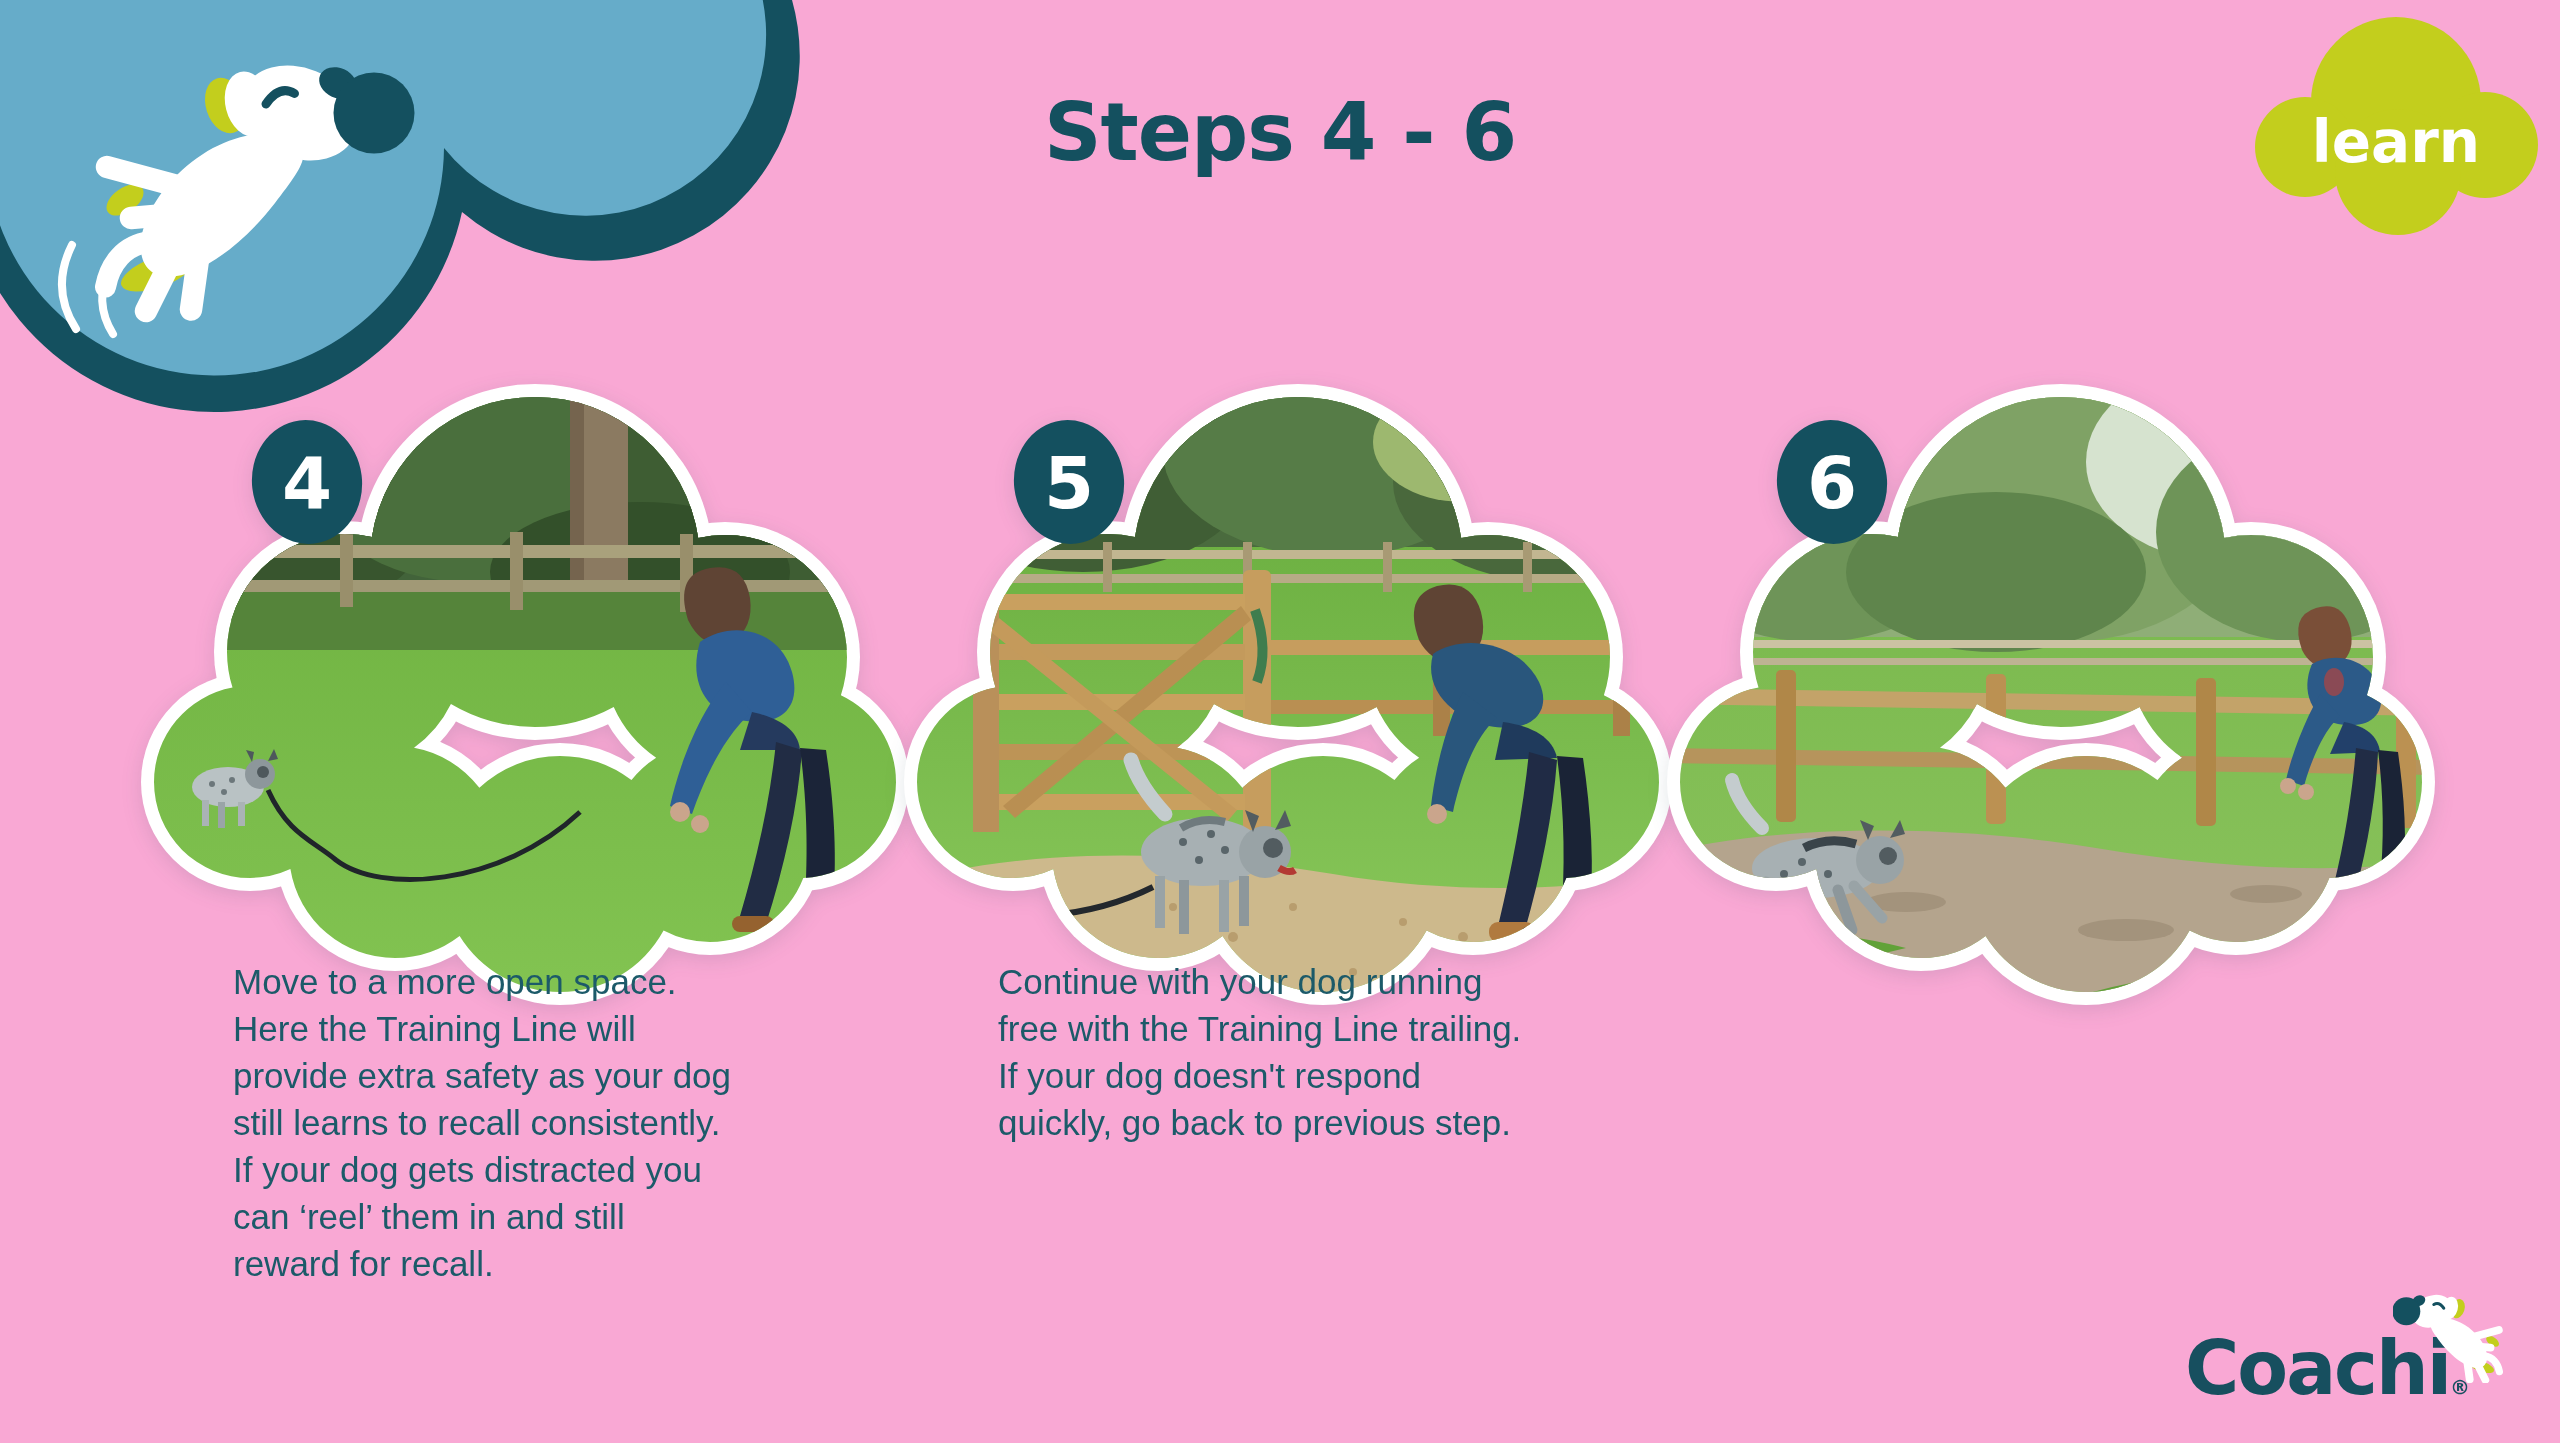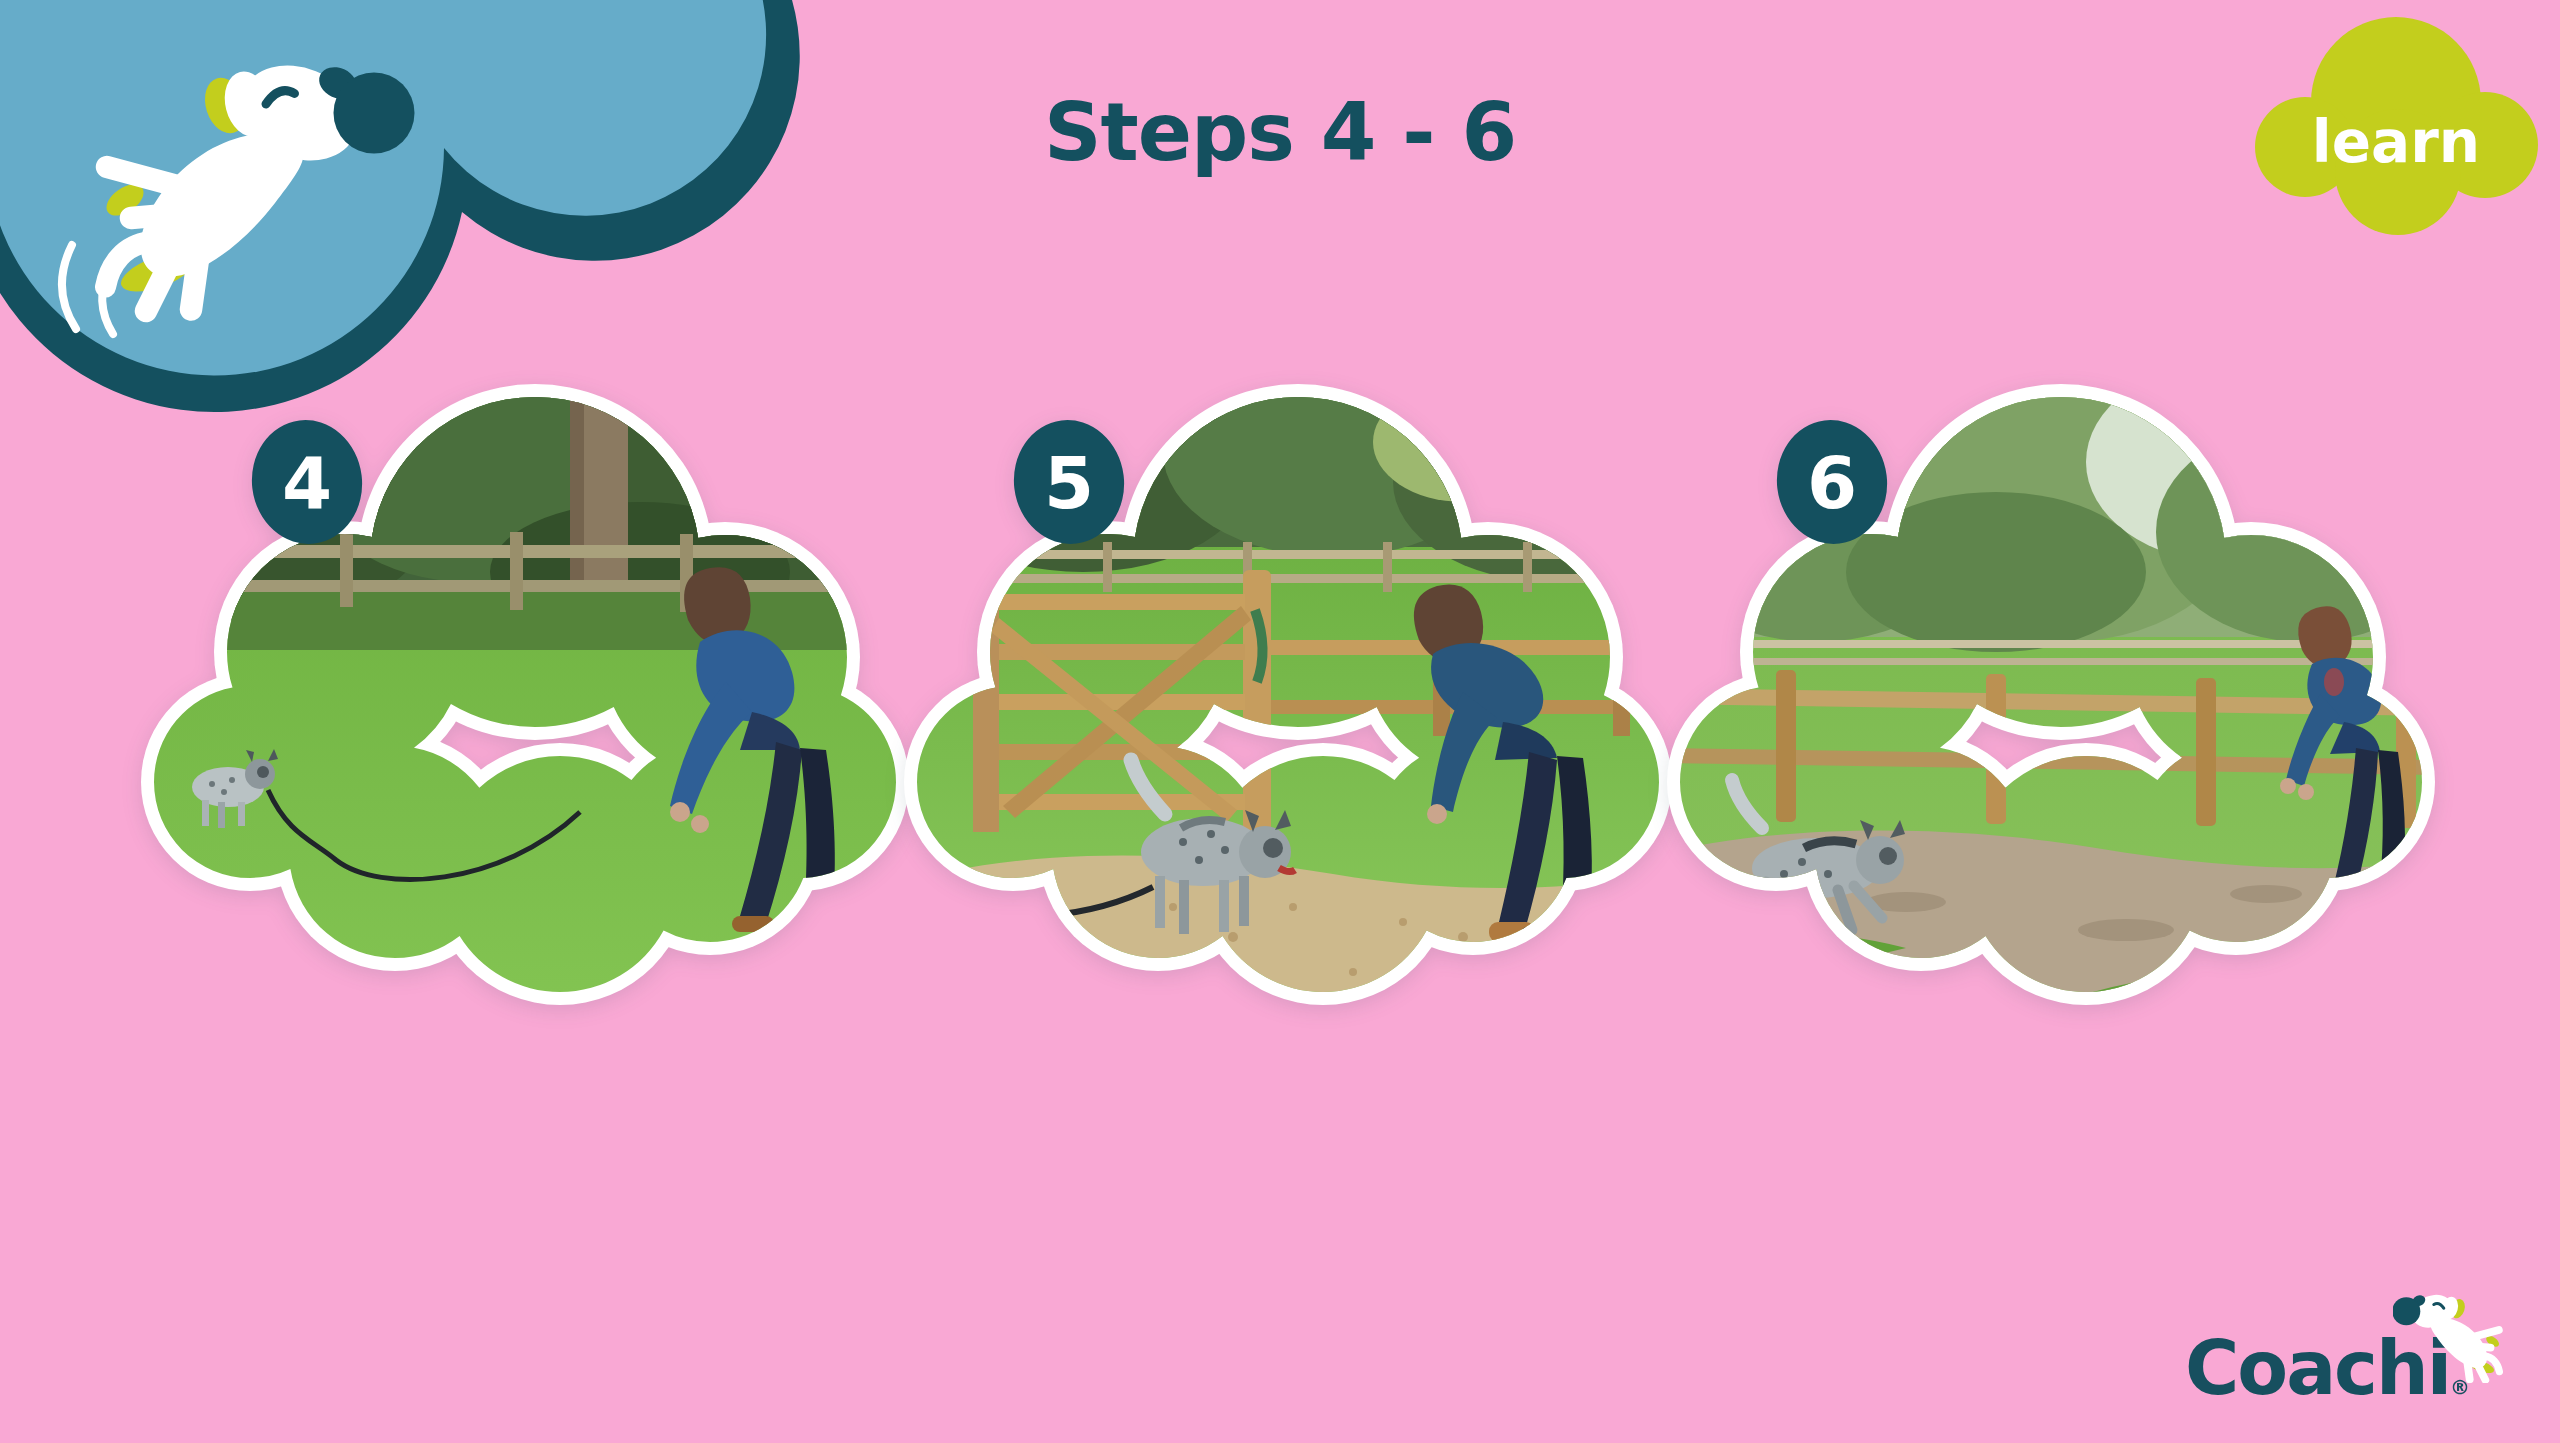--- a/index.html
+++ b/index.html
@@ -373,20 +373,31 @@
         <rect x="660" y="502" width="38" height="16" rx="8" fill="#b07a3f"></rect>
         <rect x="710" y="502" width="36" height="16" rx="8" fill="#a36f38"></rect>
       </g>
     </g>
     <g>
       <ellipse cx="166" cy="100" rx="55" ry="62" fill="#14505f" transform="rotate(-7 166 100)"></ellipse>
       <text class="badge-num" x="166" y="126" text-anchor="middle" fill="#ffffff">6</text>
     </g>
   </svg>
 
+  <div class="step-text t1">Move to a more open space.
+Here the Training Line will
+provide extra safety as your dog
+still learns to recall consistently.
+If your dog gets distracted you
+can ‘reel’ them in and still
+reward for recall.</div>
+  <div class="step-text t2">Continue with your dog running
+free with the Training Line trailing.
+If your dog doesn't respond
+quickly, go back to previous step.</div>
 
   <div class="logo">
     <span class="logo-text">Coachi</span><span class="logo-reg">®</span>
     <svg class="logo-dog" width="116" height="104" viewBox="0 0 220 200">
       <use href="#dogsym" transform="translate(220,0) scale(-1,1)"></use>
     </svg>
   </div>
 
 </div>
 

